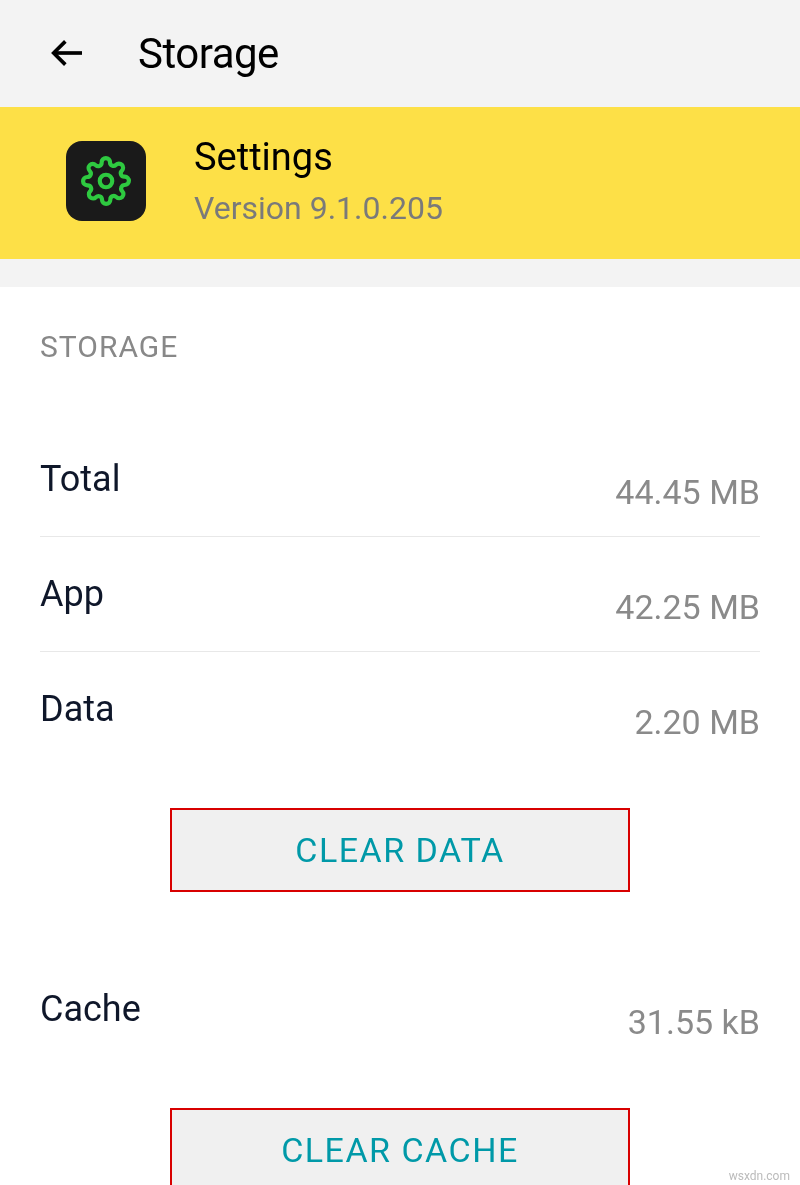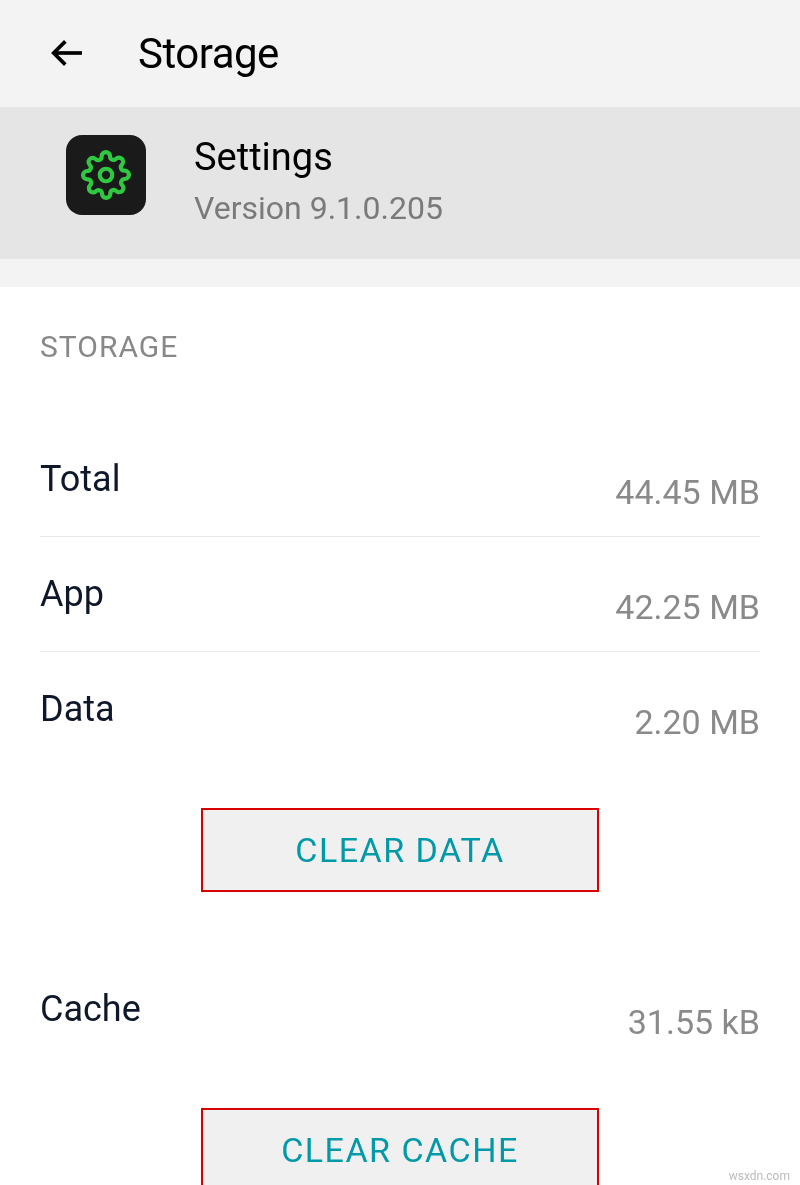--- a/index.html
+++ b/index.html
@@ -29,24 +29,24 @@
       justify-content: center;
     }
     .header-title {
       font-size: 42px;
       font-weight: 400;
       color: #000;
       margin-left: 48px;
       letter-spacing: -0.5px;
     }
     .app-info {
-      background: #e5e5e5;
+      background: #fde047;
       padding: 28px 40px 32px 66px;
       display: flex;
-      align-items: flex-start;
+      align-items: center;
       border-top: 1px solid #f3f3f3;
     }
     .app-icon {
       width: 80px;
       height: 80px;
       background: #1a1a1a;
       border-radius: 16px;
       display: flex;
       align-items: center;
       justify-content: center;
@@ -99,21 +99,21 @@
       border: none;
       border-top: 1px solid #e8e8e8;
     }
     .btn-wrap {
       display: flex;
       justify-content: center;
       margin-top: 42px;
       margin-bottom: 60px;
     }
     .action-button {
-      width: 398px;
+      width: 460px;
       height: 84px;
       background: #f0f0f0;
       border: 2px solid #d80000;
       font-size: 34px;
       color: #0099a8;
       letter-spacing: 1.5px;
       display: flex;
       align-items: center;
       justify-content: center;
       cursor: pointer;

